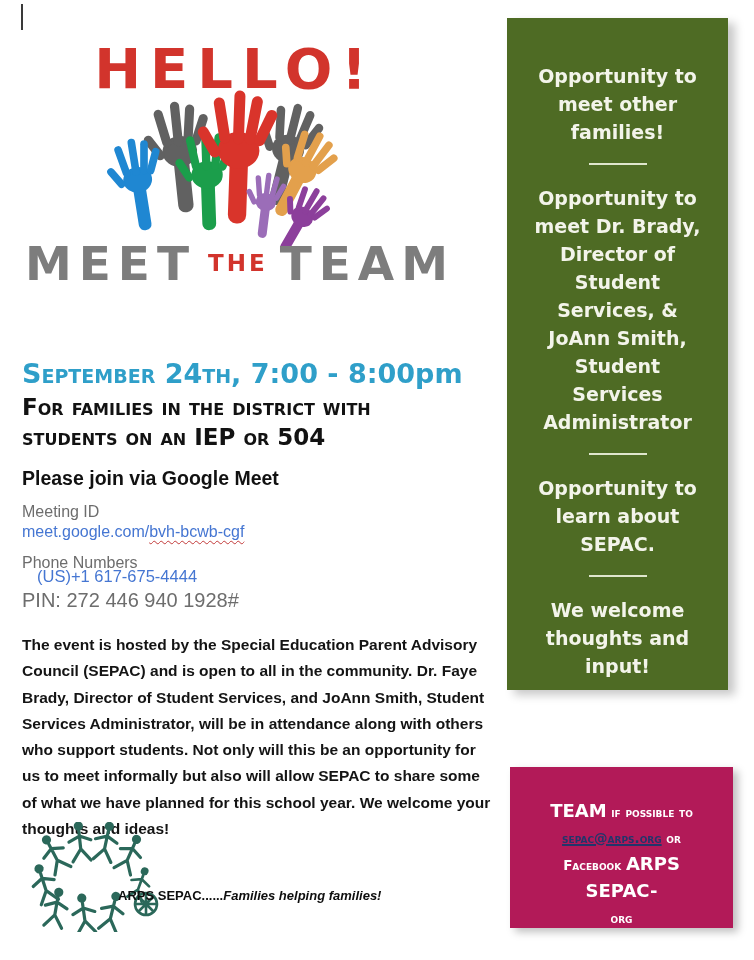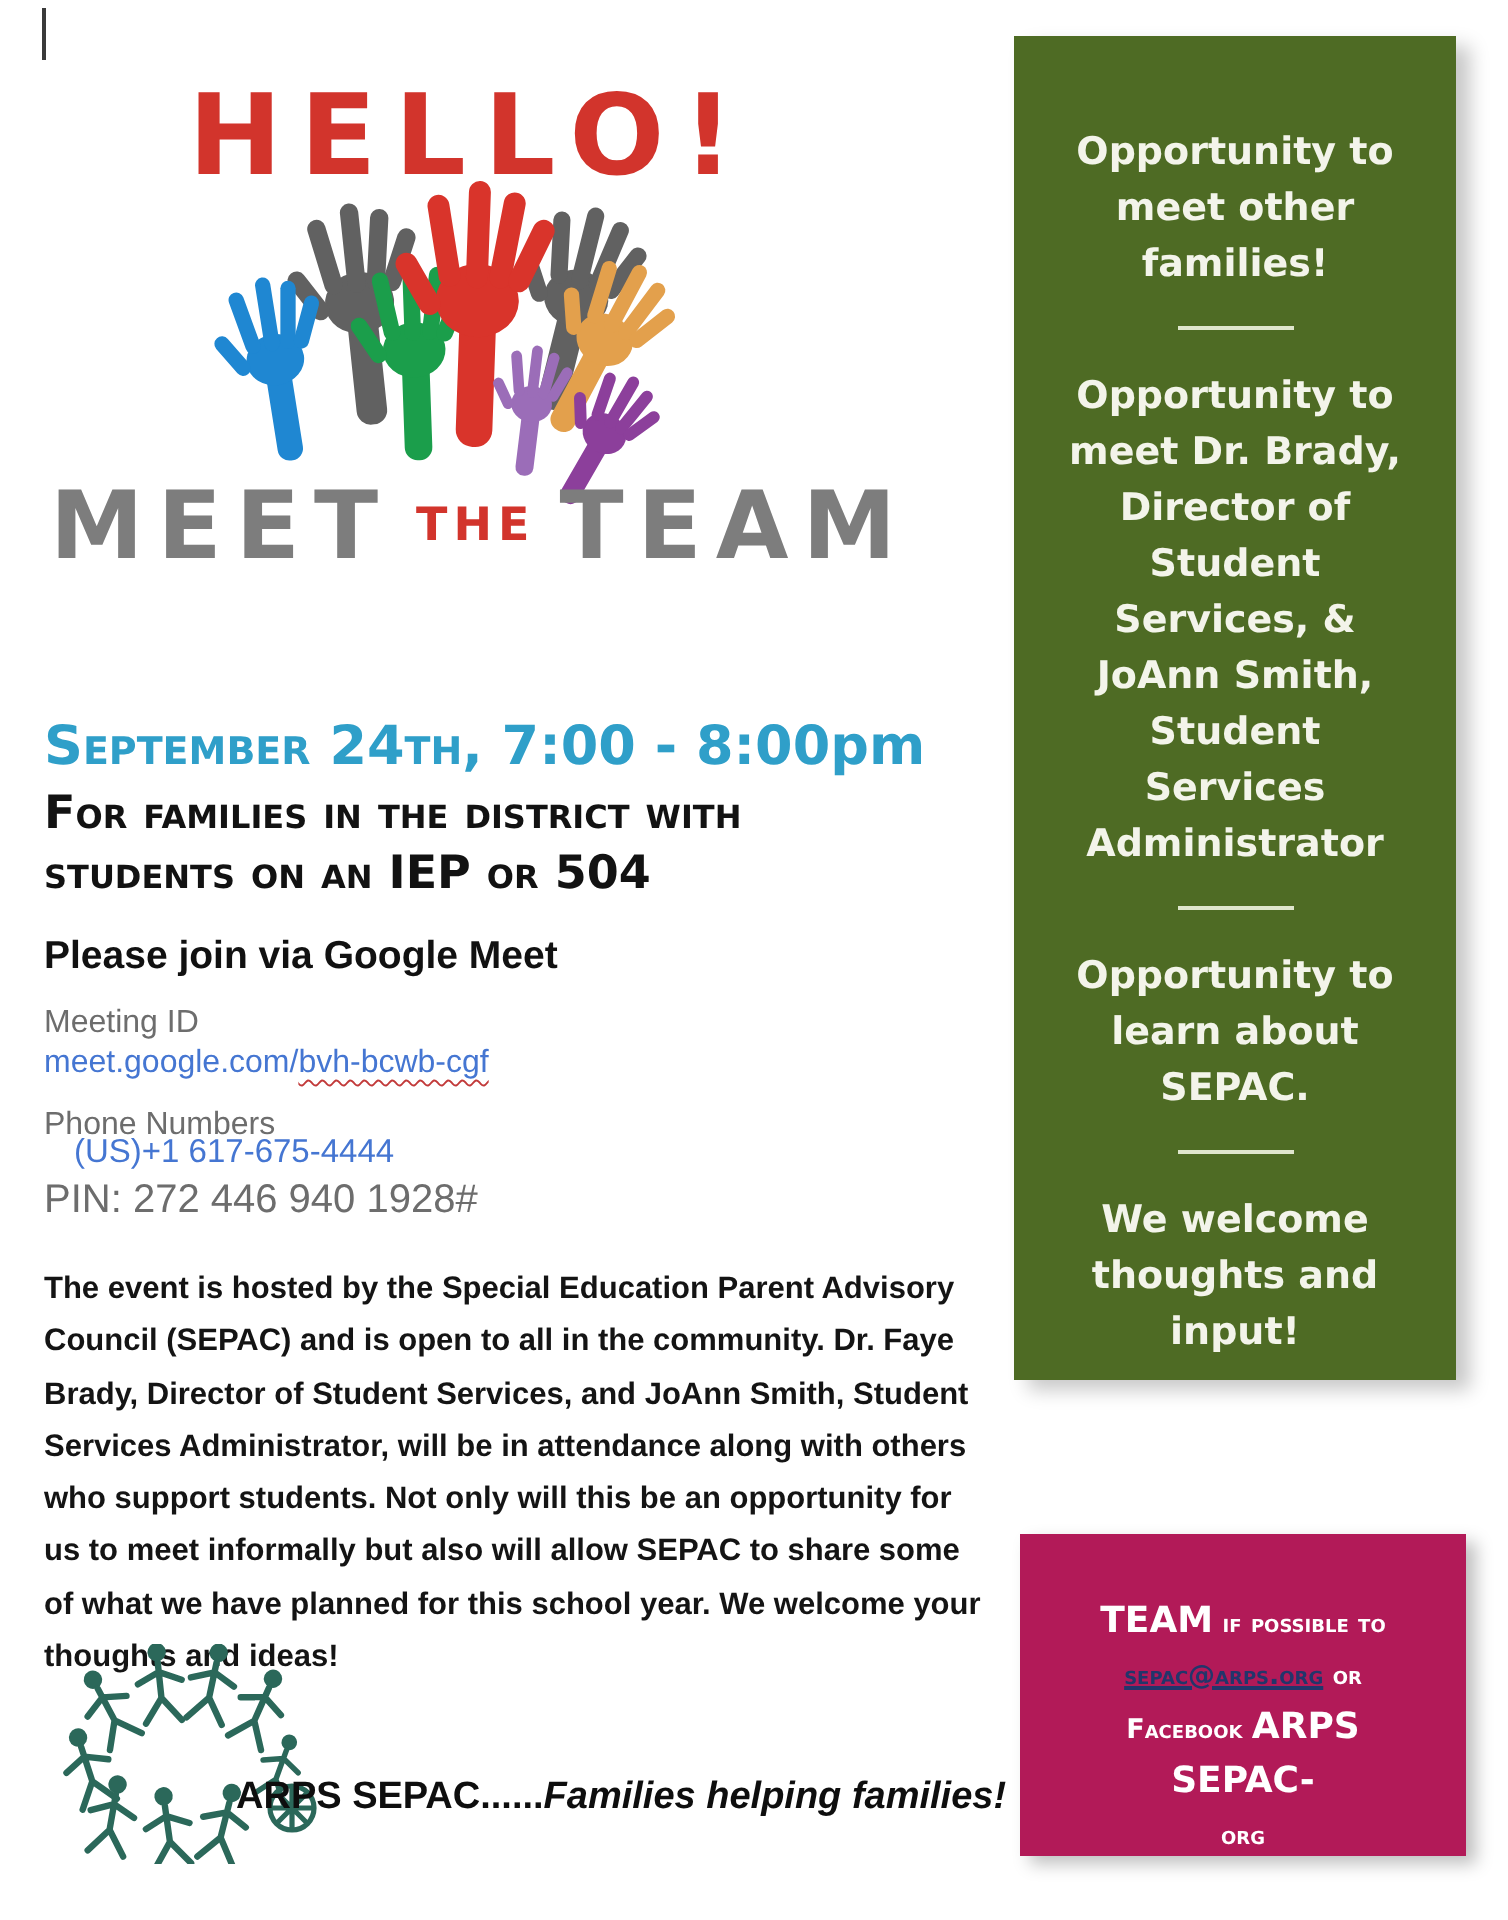--- a/index.html
+++ b/index.html
@@ -80,21 +80,21 @@
     position:absolute;left:22px;top:632px;width:472px;
     font-size:15.5px;font-weight:700;line-height:26.3px;color:#141414;
   }
   
   .kids-wrap{position:absolute;left:22px;top:822px;width:160px;height:110px;}
   .kid-head{fill:var(--kids-green,#2b685a);}
   .kid-limbs{stroke:var(--kids-green,#2b685a);stroke-width:3.2;fill:none;stroke-linecap:round;}
   .wheel{stroke:var(--kids-green,#2b685a);stroke-width:2.6;fill:none;}
   .tagline{
     position:absolute;left:118px;top:888px;
-    font-size:19px;font-weight:700;color:#0e0e0e;white-space:nowrap;
+    font-size:13px;font-weight:700;color:#0e0e0e;white-space:nowrap;
   }
   .tagline .italic{font-style:italic;}
   
   .sidebar{
     position:absolute;left:507px;top:18px;width:221px;height:672px;
     background:var(--sidebar-green,#4e6b24);
     box-shadow:7px 5px 9px rgba(0,0,0,0.22);
     box-sizing:border-box;
     padding:44px 25px 0 25px;
     display:flex;flex-direction:column;align-items:center;

